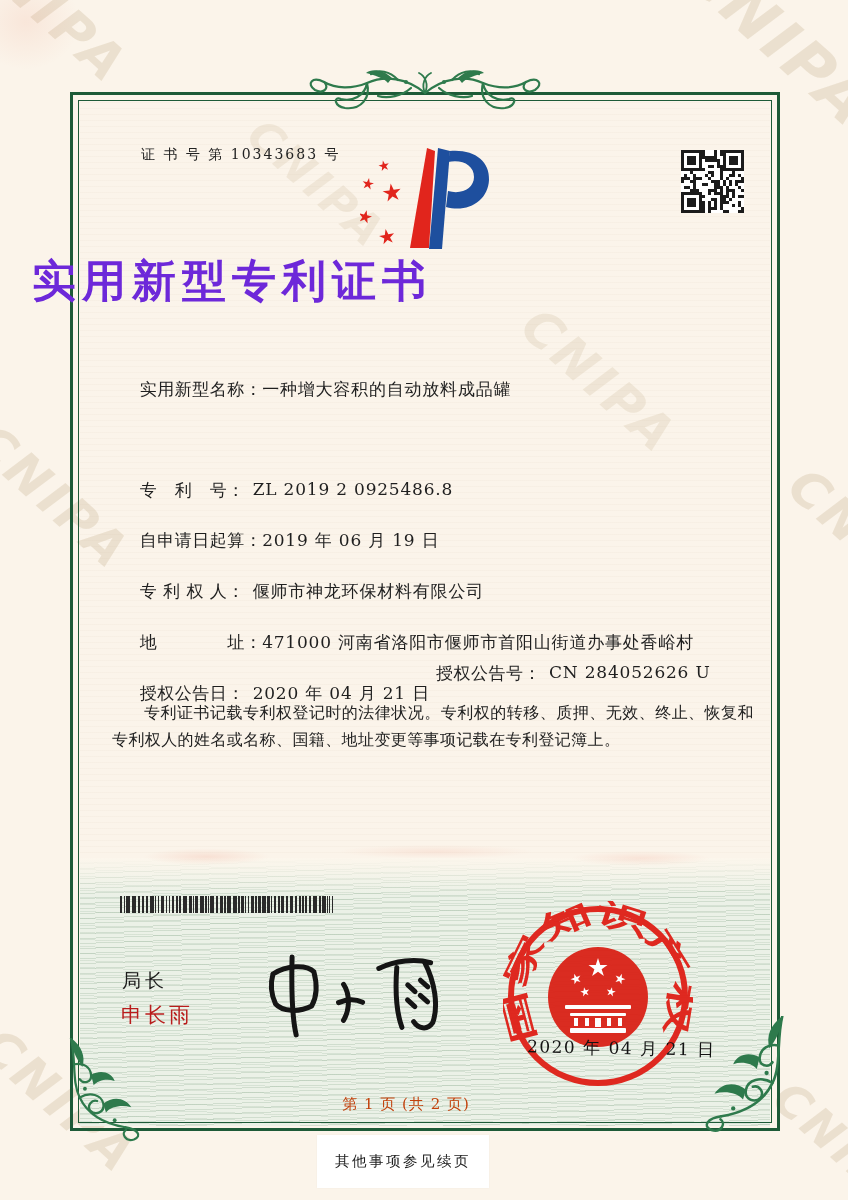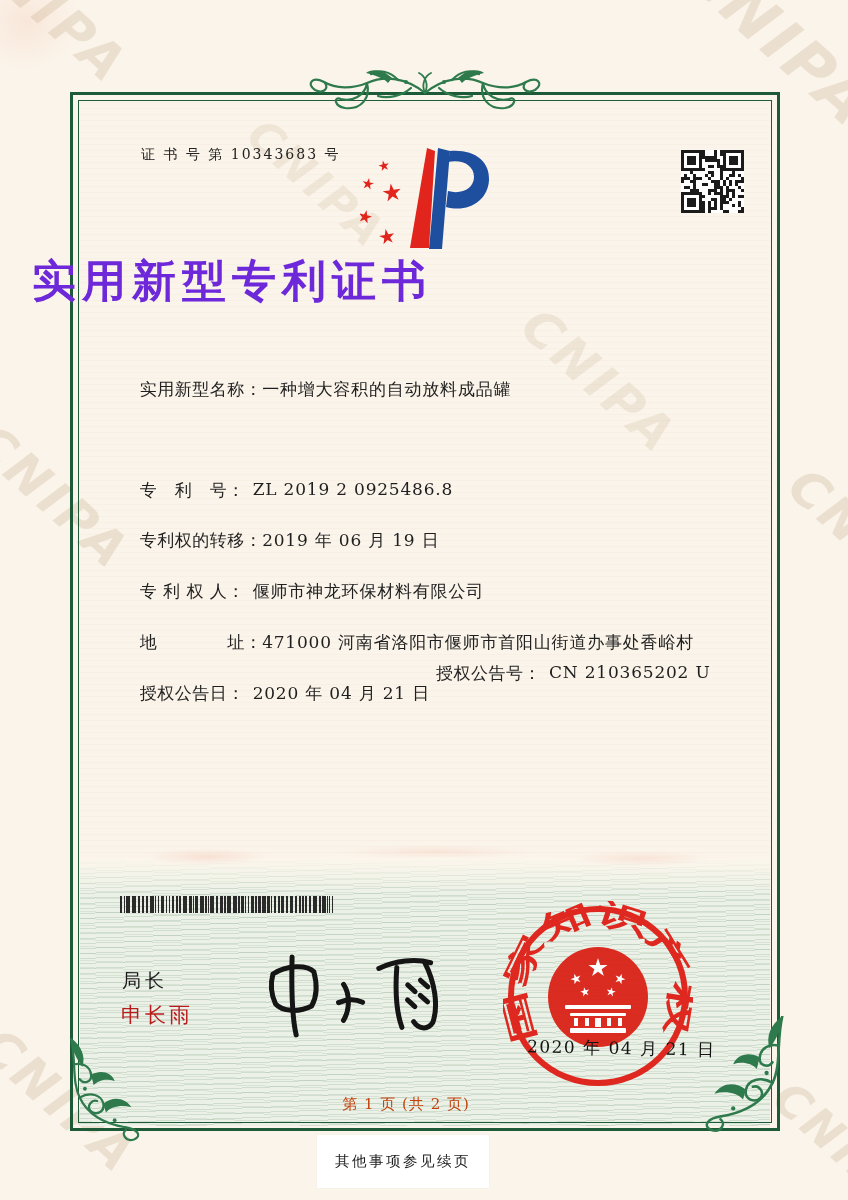--- a/index.html
+++ b/index.html
@@ -310,34 +310,35 @@
 
   <div class="title">实用新型专利证书</div>
 
   <div class="row r1">
     <span class="lbl">实用新型名称：</span><span class="val">一种增大容积的自动放料成品罐</span>
   </div>
   <div class="row r3">
     <span class="lbl">专　利　号：</span><span class="val">ZL 2019 2 0925486.8</span>
   </div>
   <div class="row r4">
-    <span class="lbl">专利权的转移：</span><span class="val">2019 年 06 月 19 日</span>
+    <span class="lbl">自申请日起算：</span><span class="val">2019 年 06 月 19 日</span>
   </div>
   <div class="row r5">
     <span class="lbl">专 利 权 人：</span><span class="val">偃师市神龙环保材料有限公司</span>
   </div>
   <div class="row r6">
     <span class="lbl">地　　　　址：</span><span class="val">471000 河南省洛阳市偃师市首阳山街道办事处香峪村</span>
   </div>
   <div class="row r7">
     <span class="lbl">授权公告日：</span><span class="val">2020 年 04 月 21 日</span>
-    <span class="pair2"><span class="lbl">授权公告号：</span><span class="val">CN 210365202 U</span></span>
+    <span class="pair2"><span class="lbl">授权公告号：</span><span class="val">CN 284052626 U</span></span>
   </div>
 
   <div class="body-text">
+    <p>专利证书记载专利权登记时的法律状况。专利权的转移、质押、无效、终止、恢复和专利权人的姓名或名称、国籍、地址变更等事项记载在专利登记簿上。</p>
   </div>
 
   <svg class="barcode" width="218" height="17" viewBox="0 0 218 17" shape-rendering="crispEdges">
     <g id="bar-group" fill="#2a2a2a">
         <rect x="0" y="0" width="2" height="17"></rect>
         <rect x="4" y="0" width="1" height="17"></rect>
         <rect x="6" y="0" width="4" height="17"></rect>
         <rect x="12" y="0" width="4" height="17"></rect>
         <rect x="18" y="0" width="2" height="17"></rect>
         <rect x="22" y="0" width="2" height="17"></rect>

